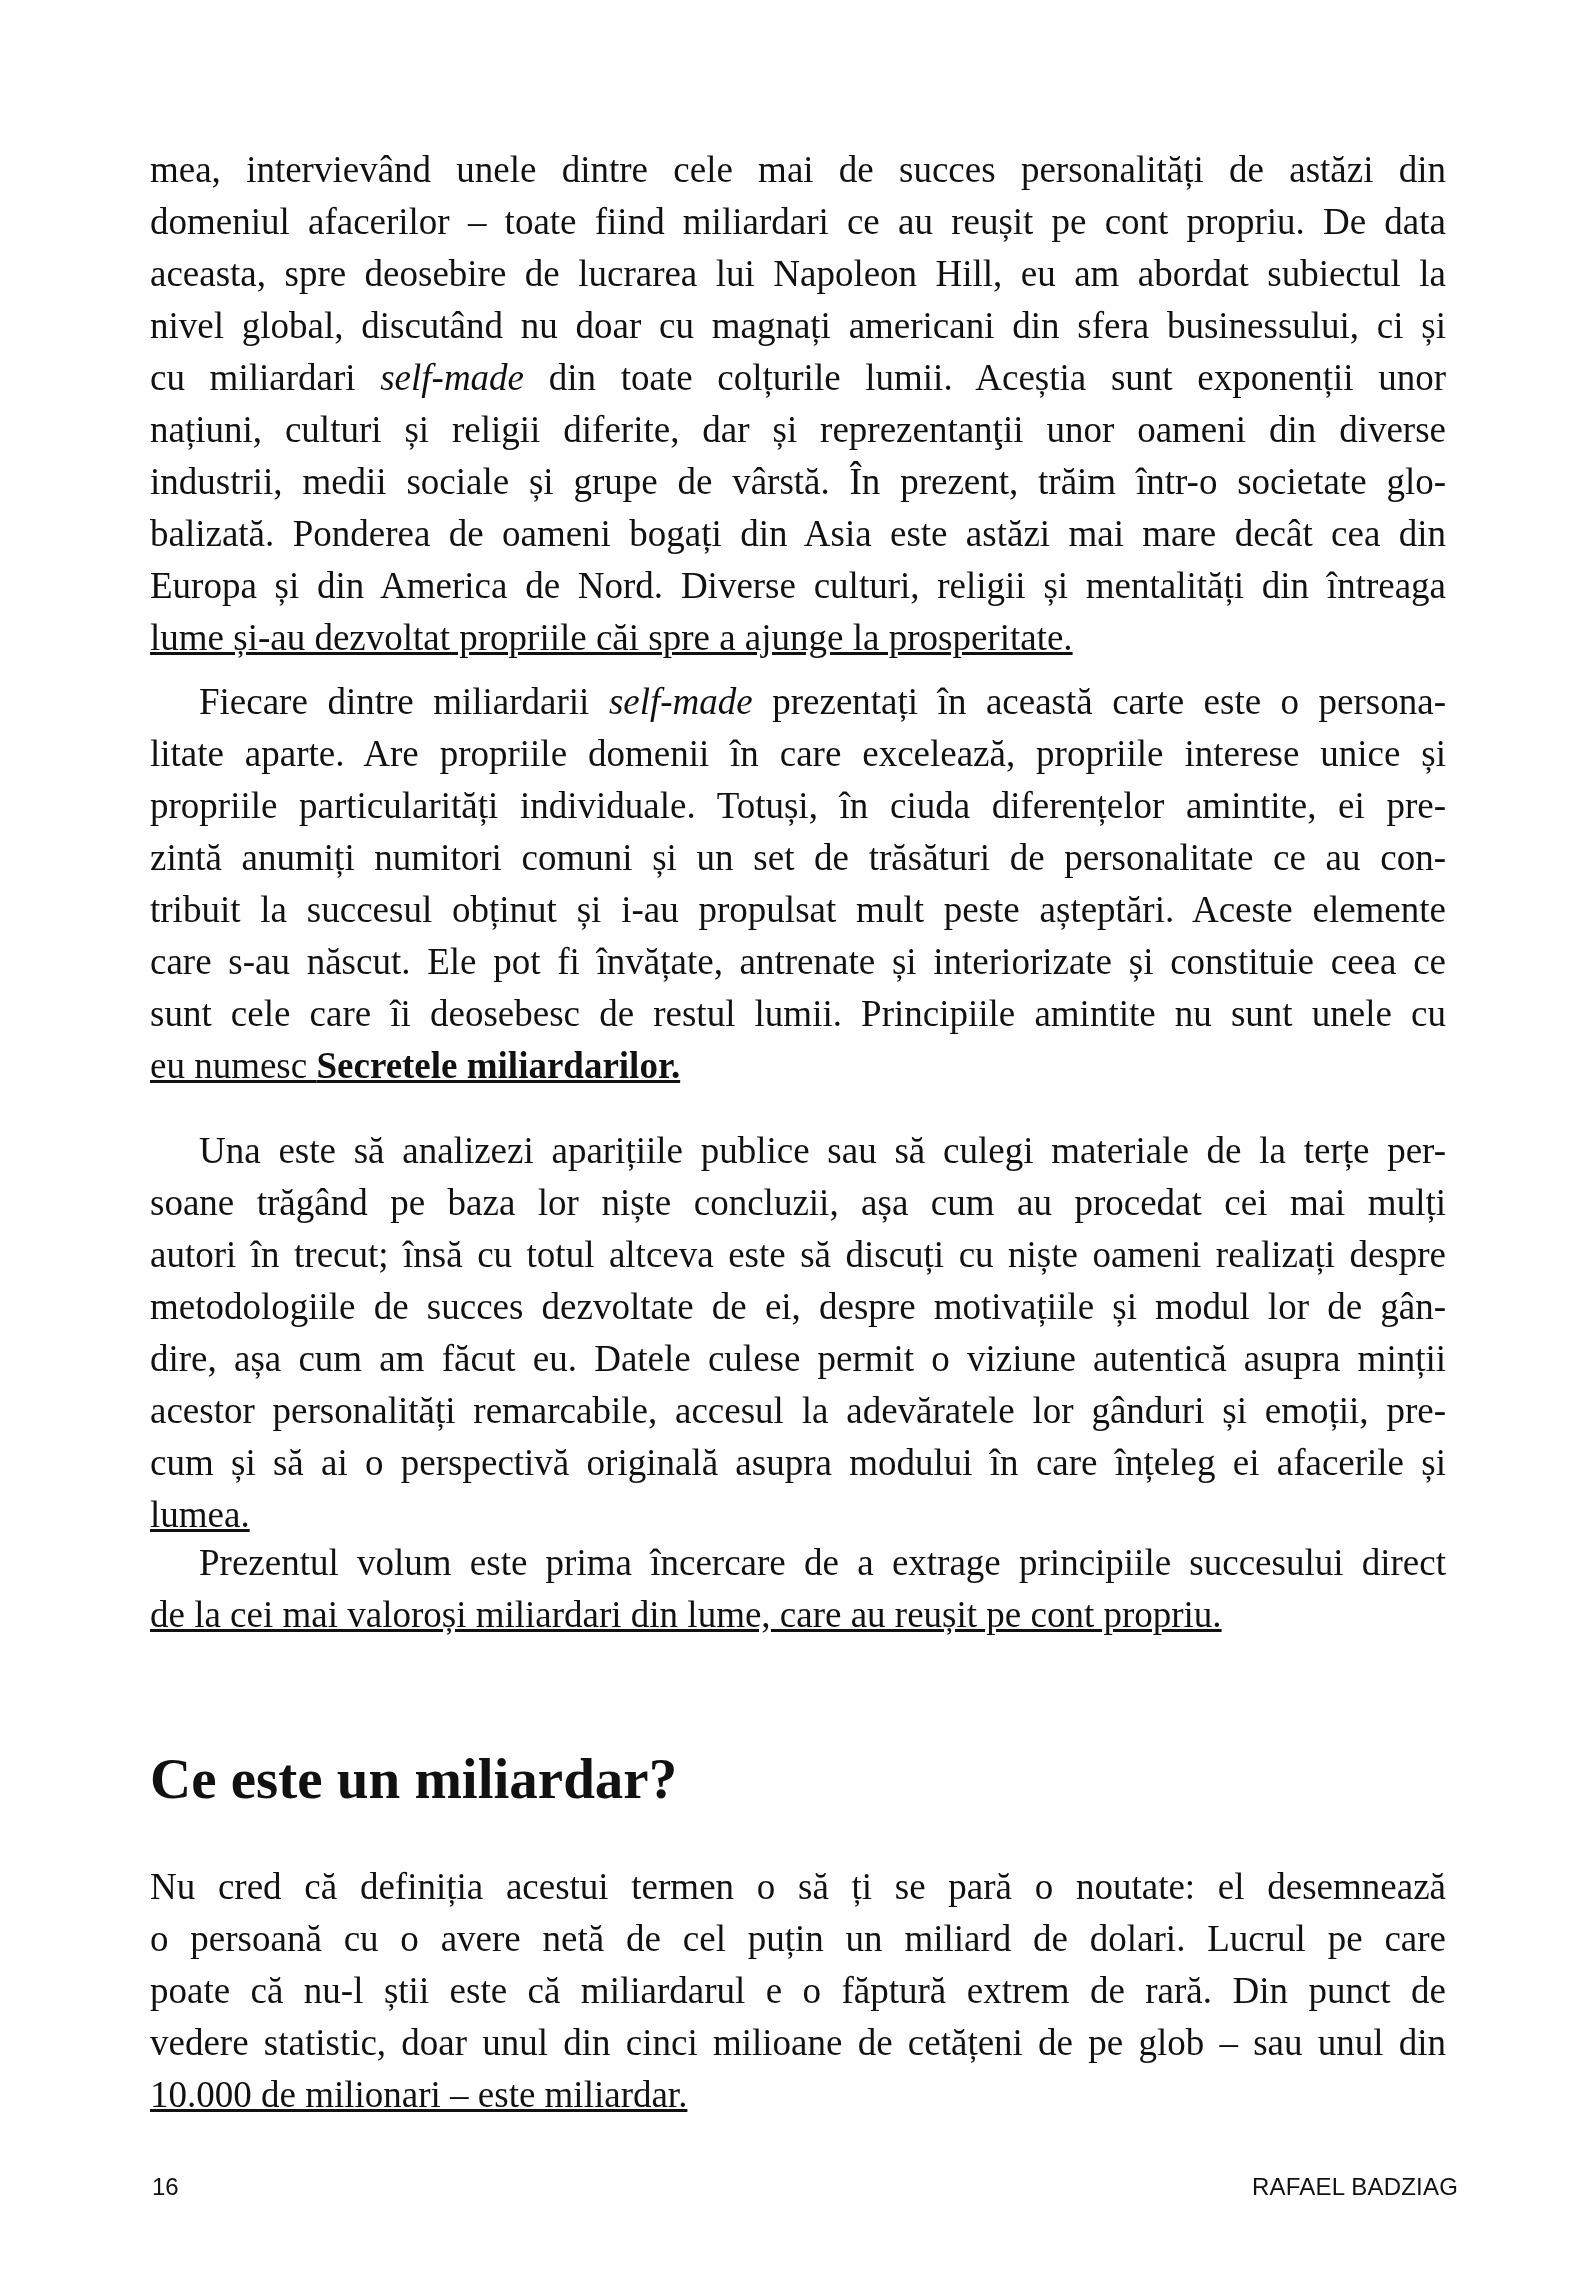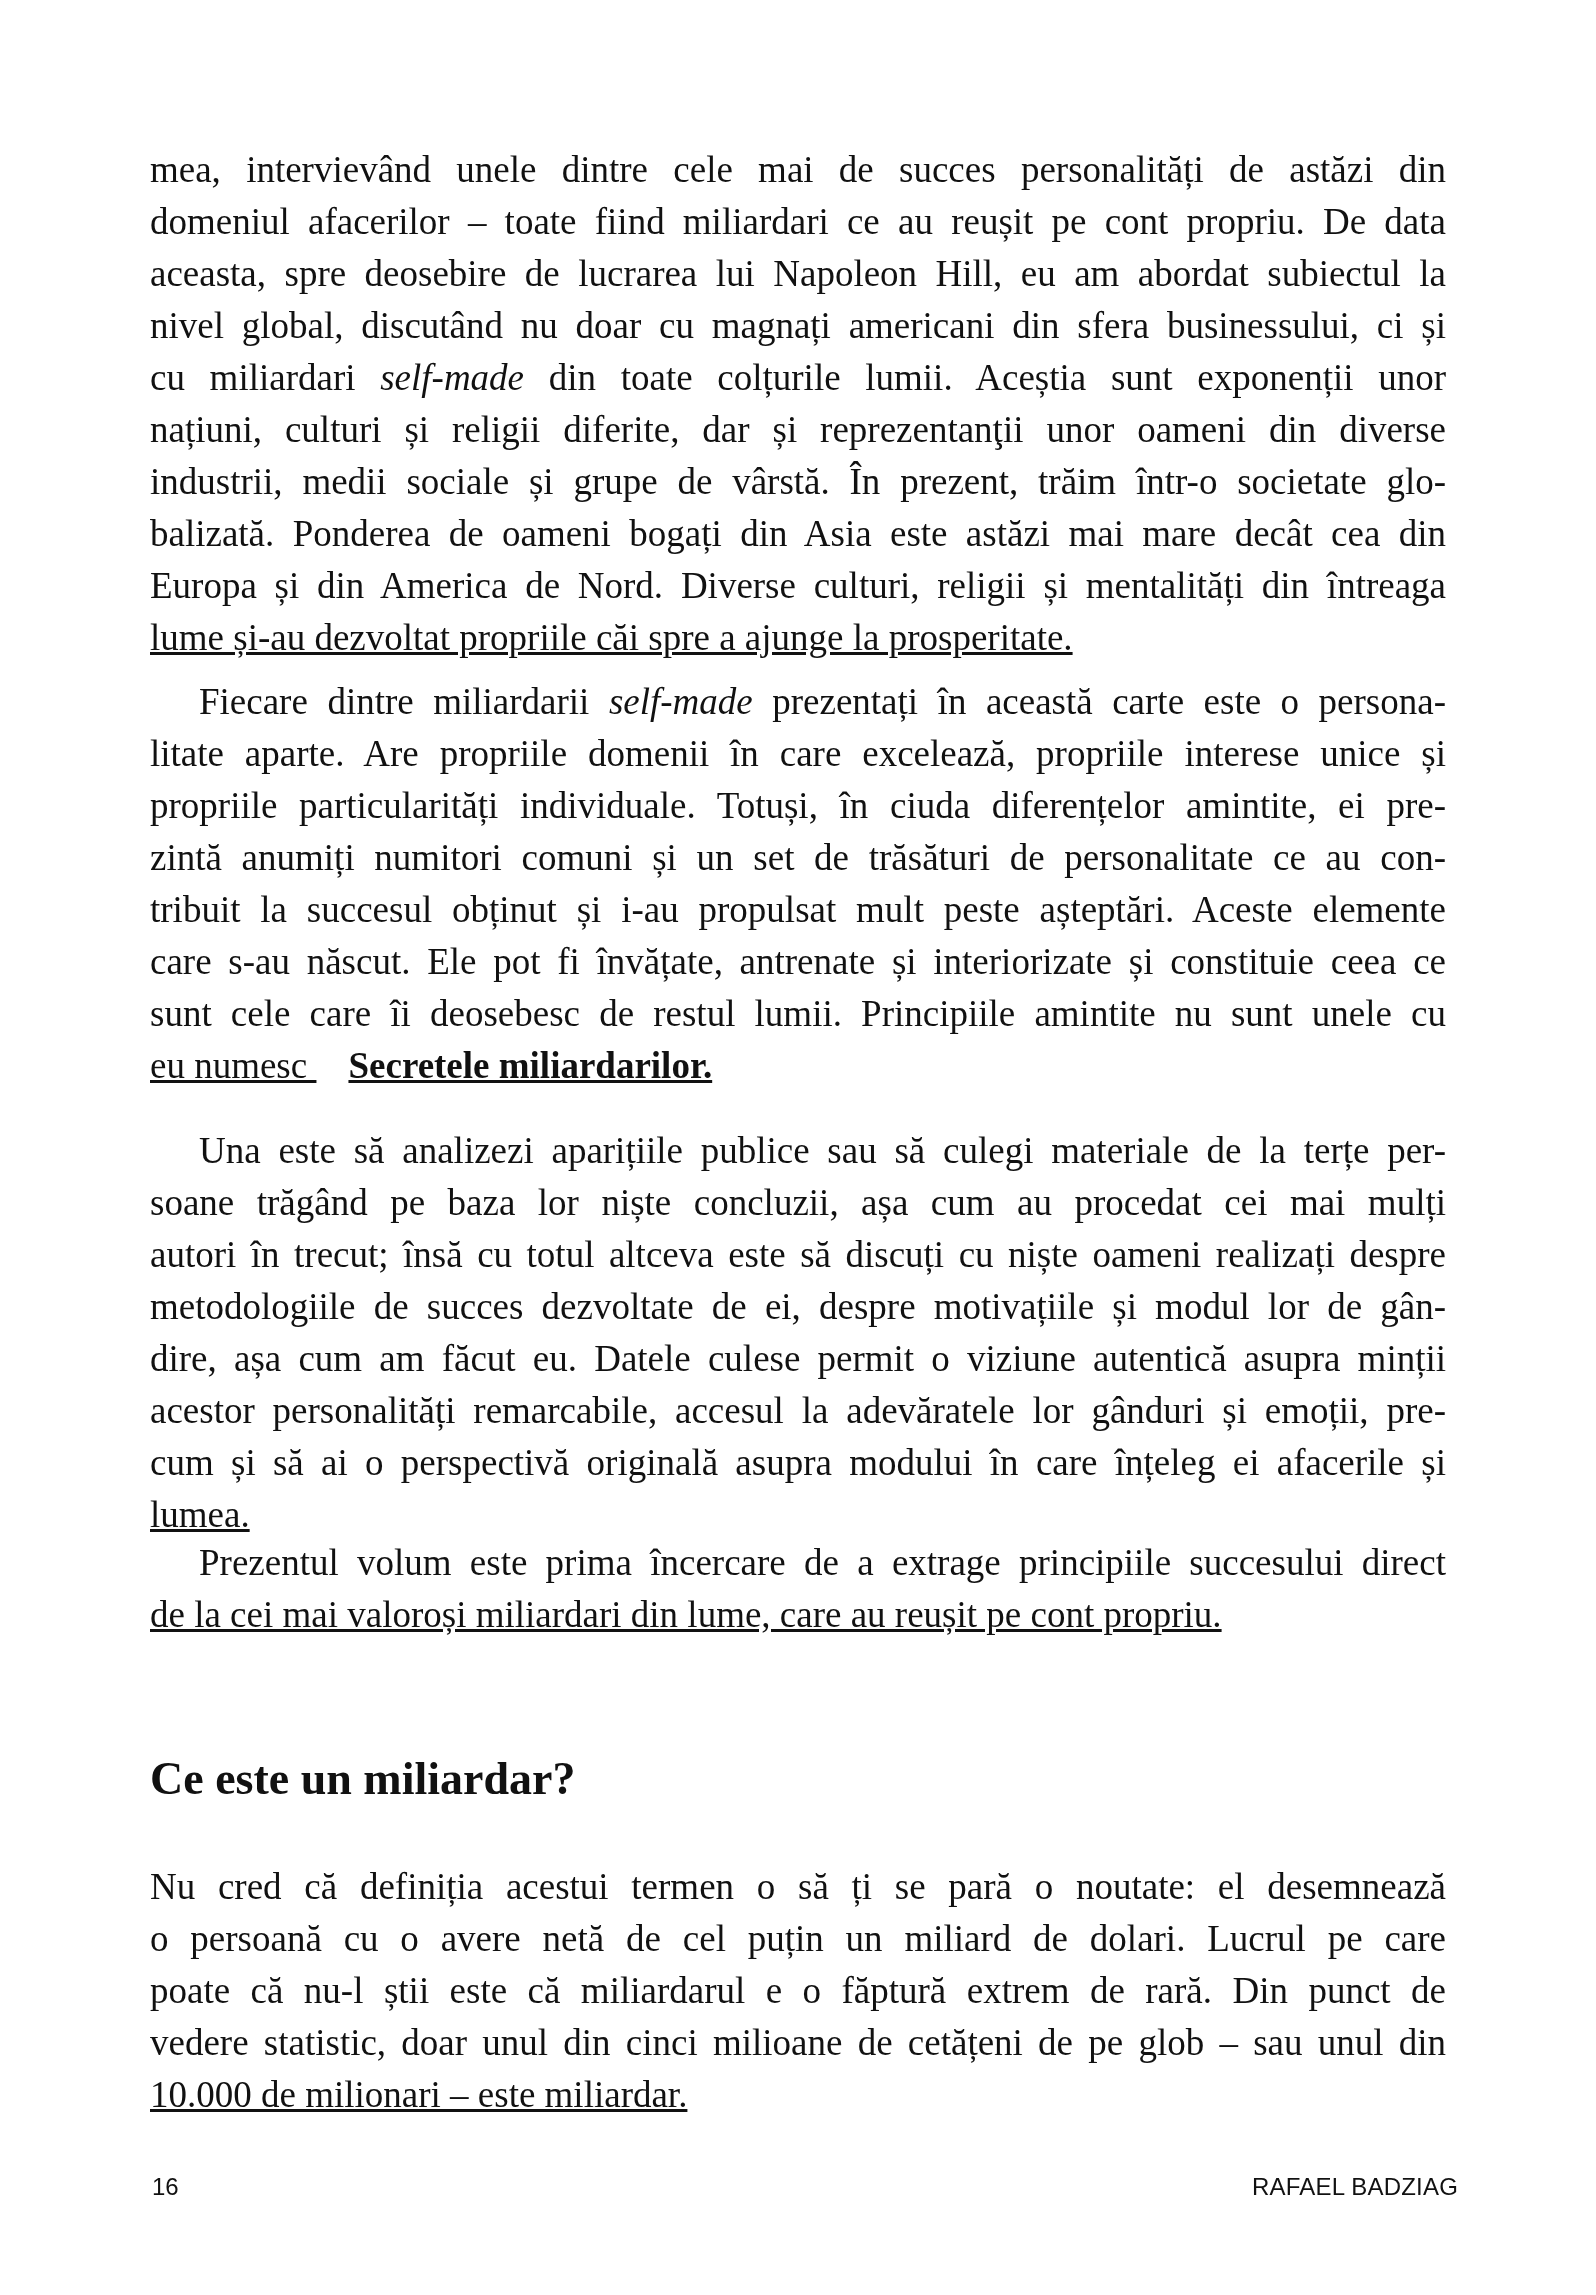--- a/index.html
+++ b/index.html
@@ -6,26 +6,26 @@
     body { width: 1597px; height: 2295px; position: relative; overflow: hidden; }
     .page { position: absolute; left: 0; top: 0; width: 1597px; height: 2295px; background: #ffffff; color: #111111; }
     .block { position: absolute; left: 150px; width: 1296px; font-family: "Liberation Serif", serif; font-size: 37px; }
     .line {
       display: block; height: 52px; line-height: 52px; white-space: nowrap;
       text-align: justify; text-align-last: justify; overflow: visible;
     }
     .line.last { text-align-last: left; text-align: left; text-decoration: underline; }
     .line.indent { padding-left: 49px; }
     .it { font-style: italic; }
-    .bd { font-weight: bold; margin-left: 32px; }
+    .bd { font-weight: bold; }
     #p1 { top: 144px; }
     #p2 { top: 676px; }
     #p3 { top: 1125px; }
     #p4 { top: 1537px; }
-    #heading { top: 1745px; font-size: 46px; font-weight: bold; line-height: 68px; height: 68px; white-space: nowrap; }
+    #heading { top: 1745px; font-size: 57px; font-weight: bold; line-height: 68px; height: 68px; white-space: nowrap; }
     #p5 { top: 1861px; }
     .footer { position: absolute; top: 2170px; left: 152px; width: 1306px; height: 34px; line-height: 34px;
       font-family: "Liberation Sans", sans-serif; font-size: 24px; color: #111111; }
     .footer .num { position: absolute; left: 0; top: 0; }
     .footer .author { position: absolute; right: 0; top: 0; letter-spacing: 0.2px; }
   </style>
 </head>
 <body>
 
 <div class="page">

